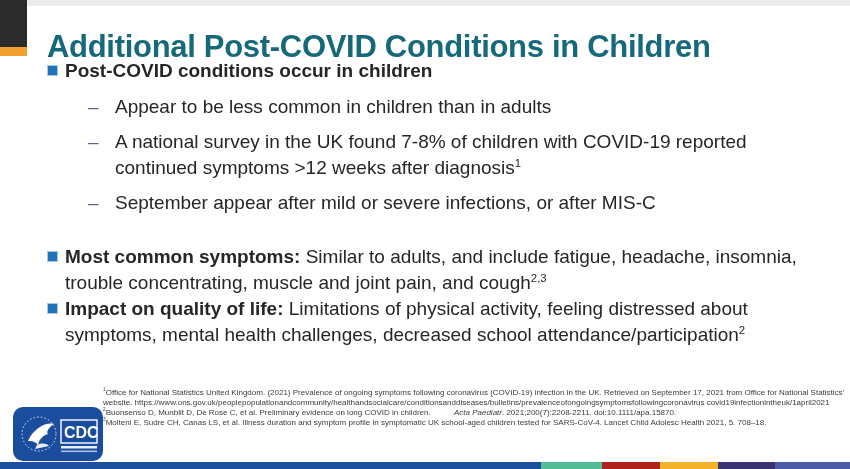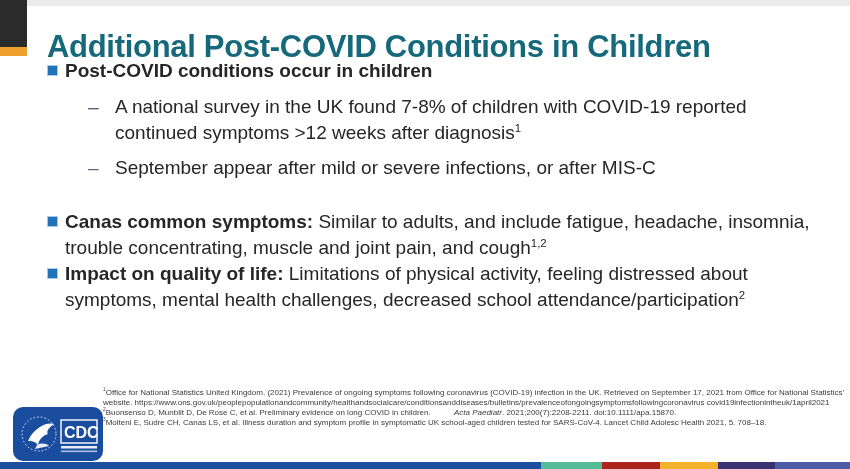--- a/index.html
+++ b/index.html
@@ -43,35 +43,35 @@
   <div class="content">
 
     <div class="bullet">
       <span class="sq"></span>
       <b>Post-COVID conditions occur in children</b>
     </div>
 
     <div class="subs">
       <div class="sub">
         <span class="dash">–</span>
-        <sup></sup>
+        <span>Appear to be less common in children than in adults</span><sup></sup>
       </div>
       <div class="sub">
         <span class="dash">–</span>
         <span>A national survey in the UK found 7-8% of children with COVID-19 reported continued symptoms &gt;12 weeks after diagnosis</span><sup>1</sup>
       </div>
       <div class="sub">
         <span class="dash">–</span>
         <span>September appear after mild or severe infections, or after MIS-C</span><sup></sup>
       </div>
     </div>
 
     <div class="bullet mt-b2">
       <span class="sq"></span>
-      <b>Canas common symptoms:</b><span> Similar to adults, and include fatigue, headache, insomnia, trouble concentrating, muscle and joint pain, and cough</span><sup>1,2</sup>
+      <b>Most common symptoms:</b><span> Similar to adults, and include fatigue, headache, insomnia, trouble concentrating, muscle and joint pain, and cough</span><sup>2,3</sup>
     </div>
 
     <div class="bullet mt-b3">
       <span class="sq"></span>
       <b>Impact on quality of life:</b><span> Limitations of physical activity, feeling distressed about symptoms, mental health challenges, decreased school attendance/participation</span><sup>2</sup>
     </div>
 
   </div>
 
   <div class="footnotes">

